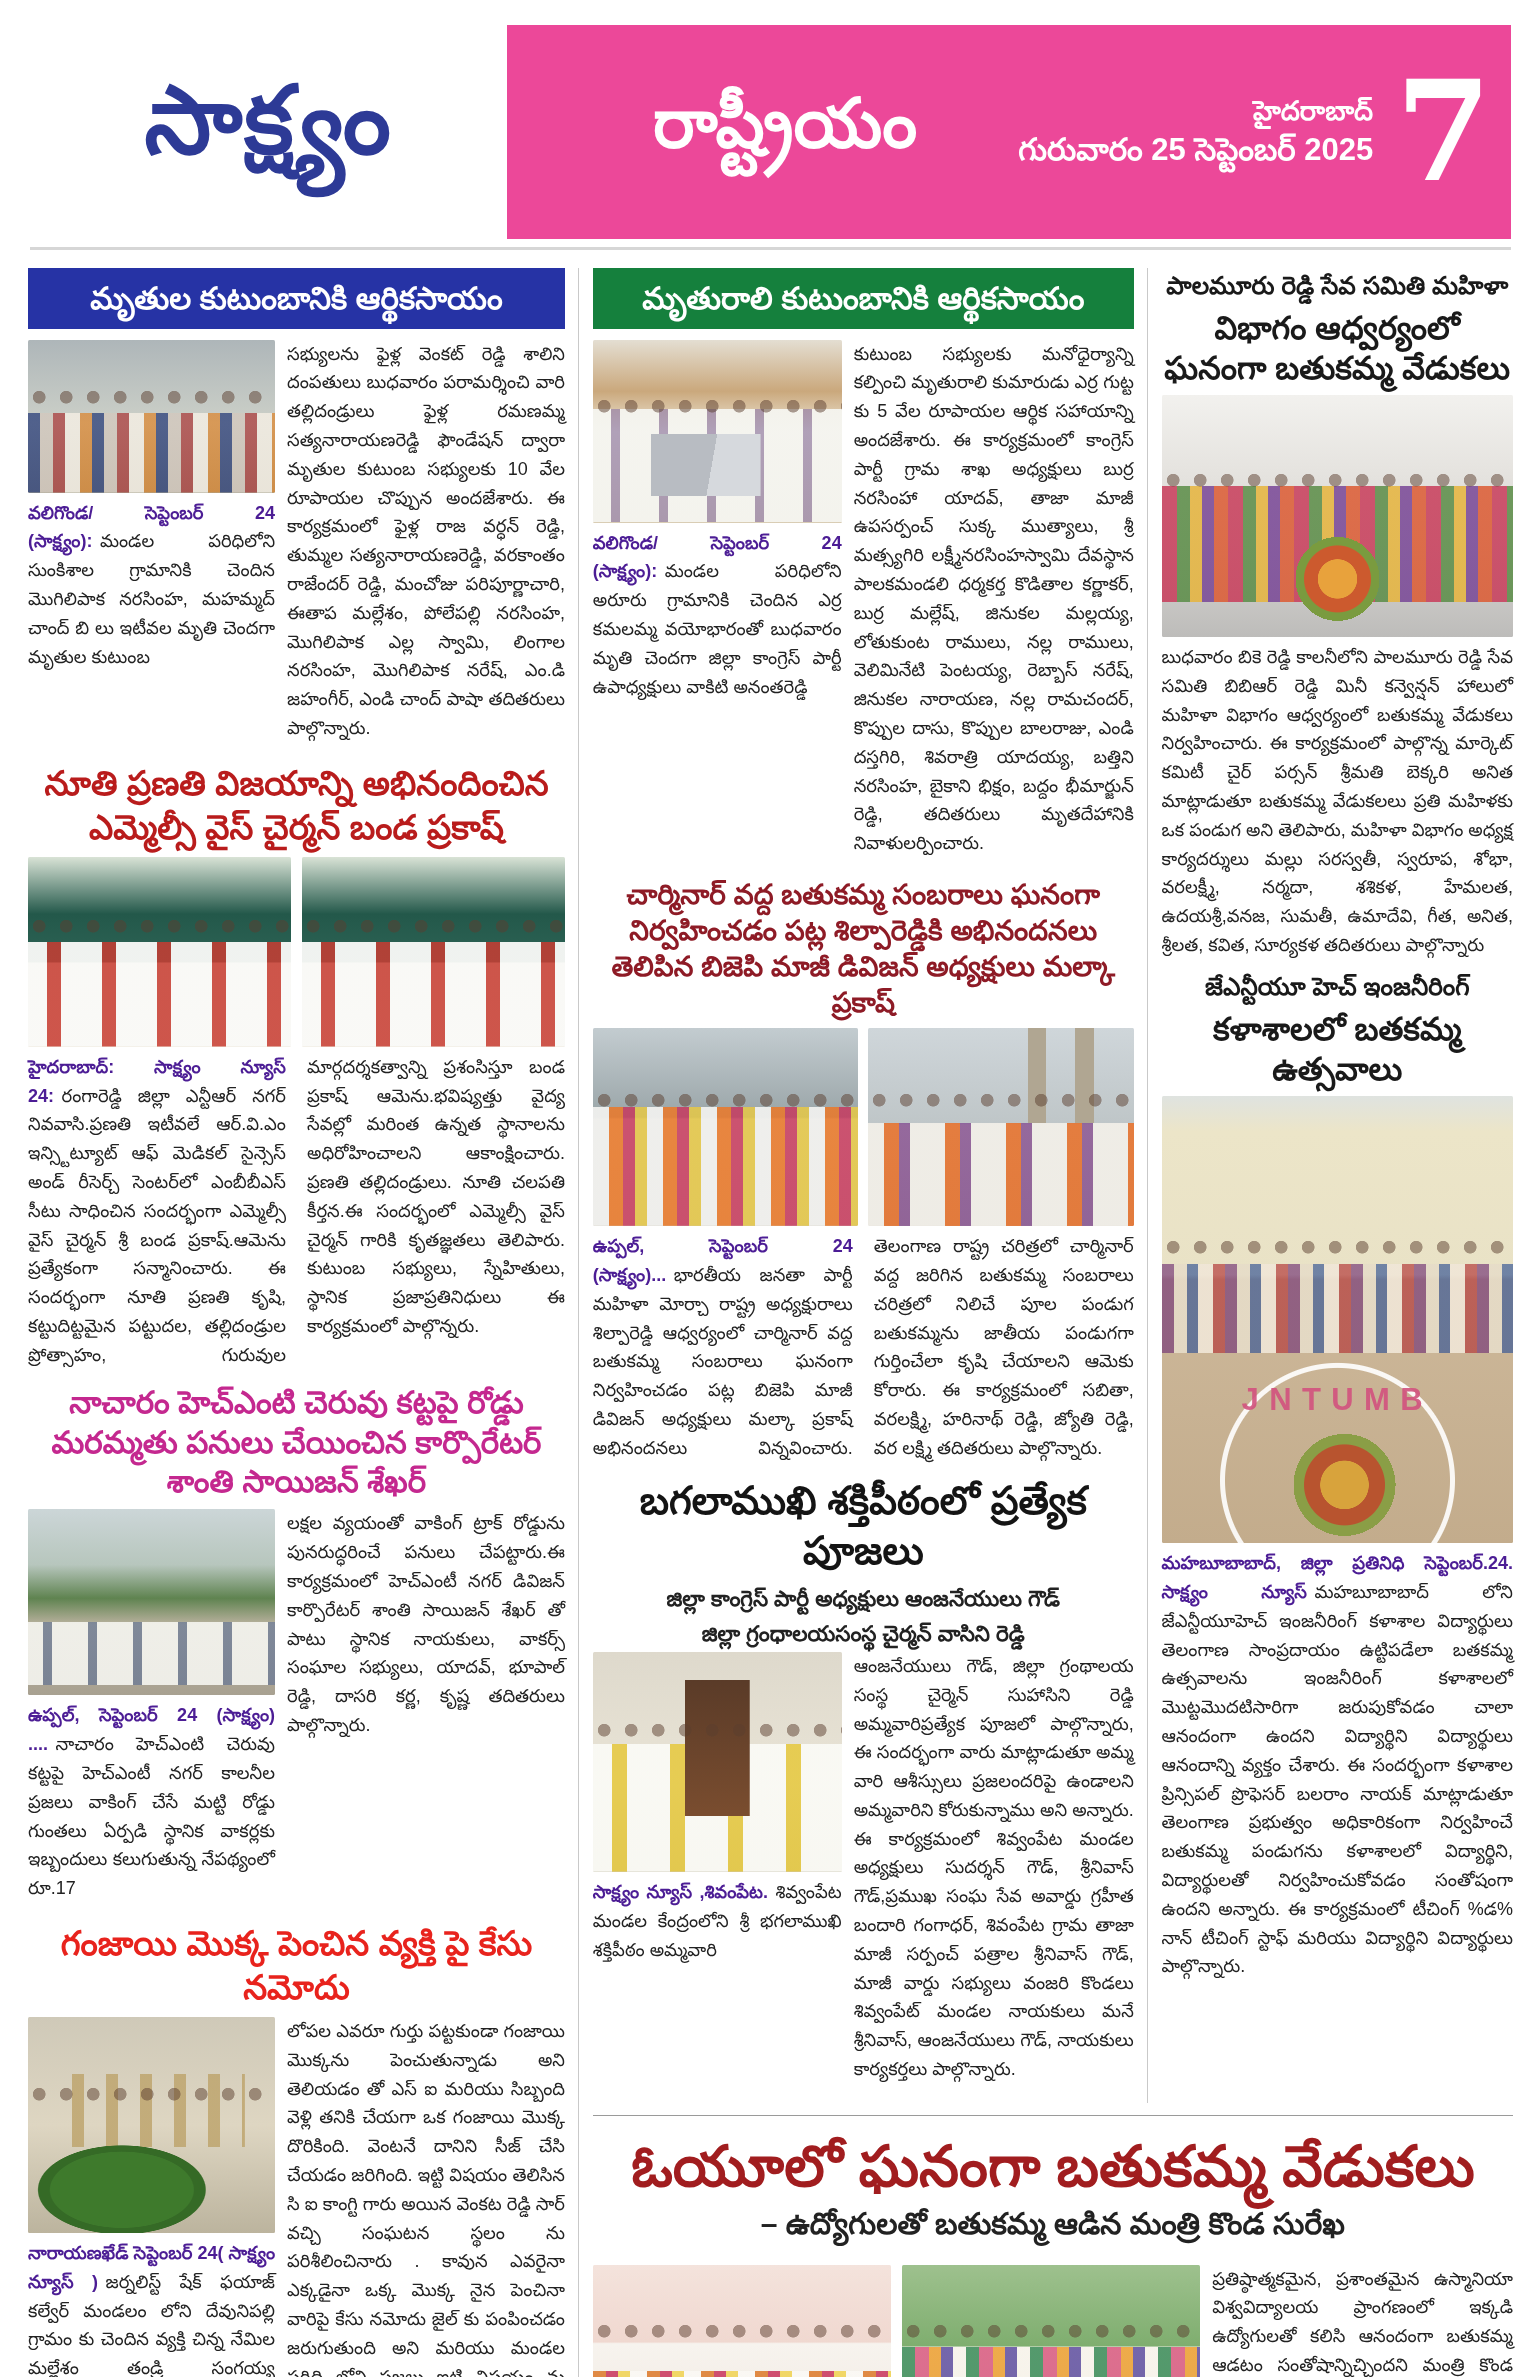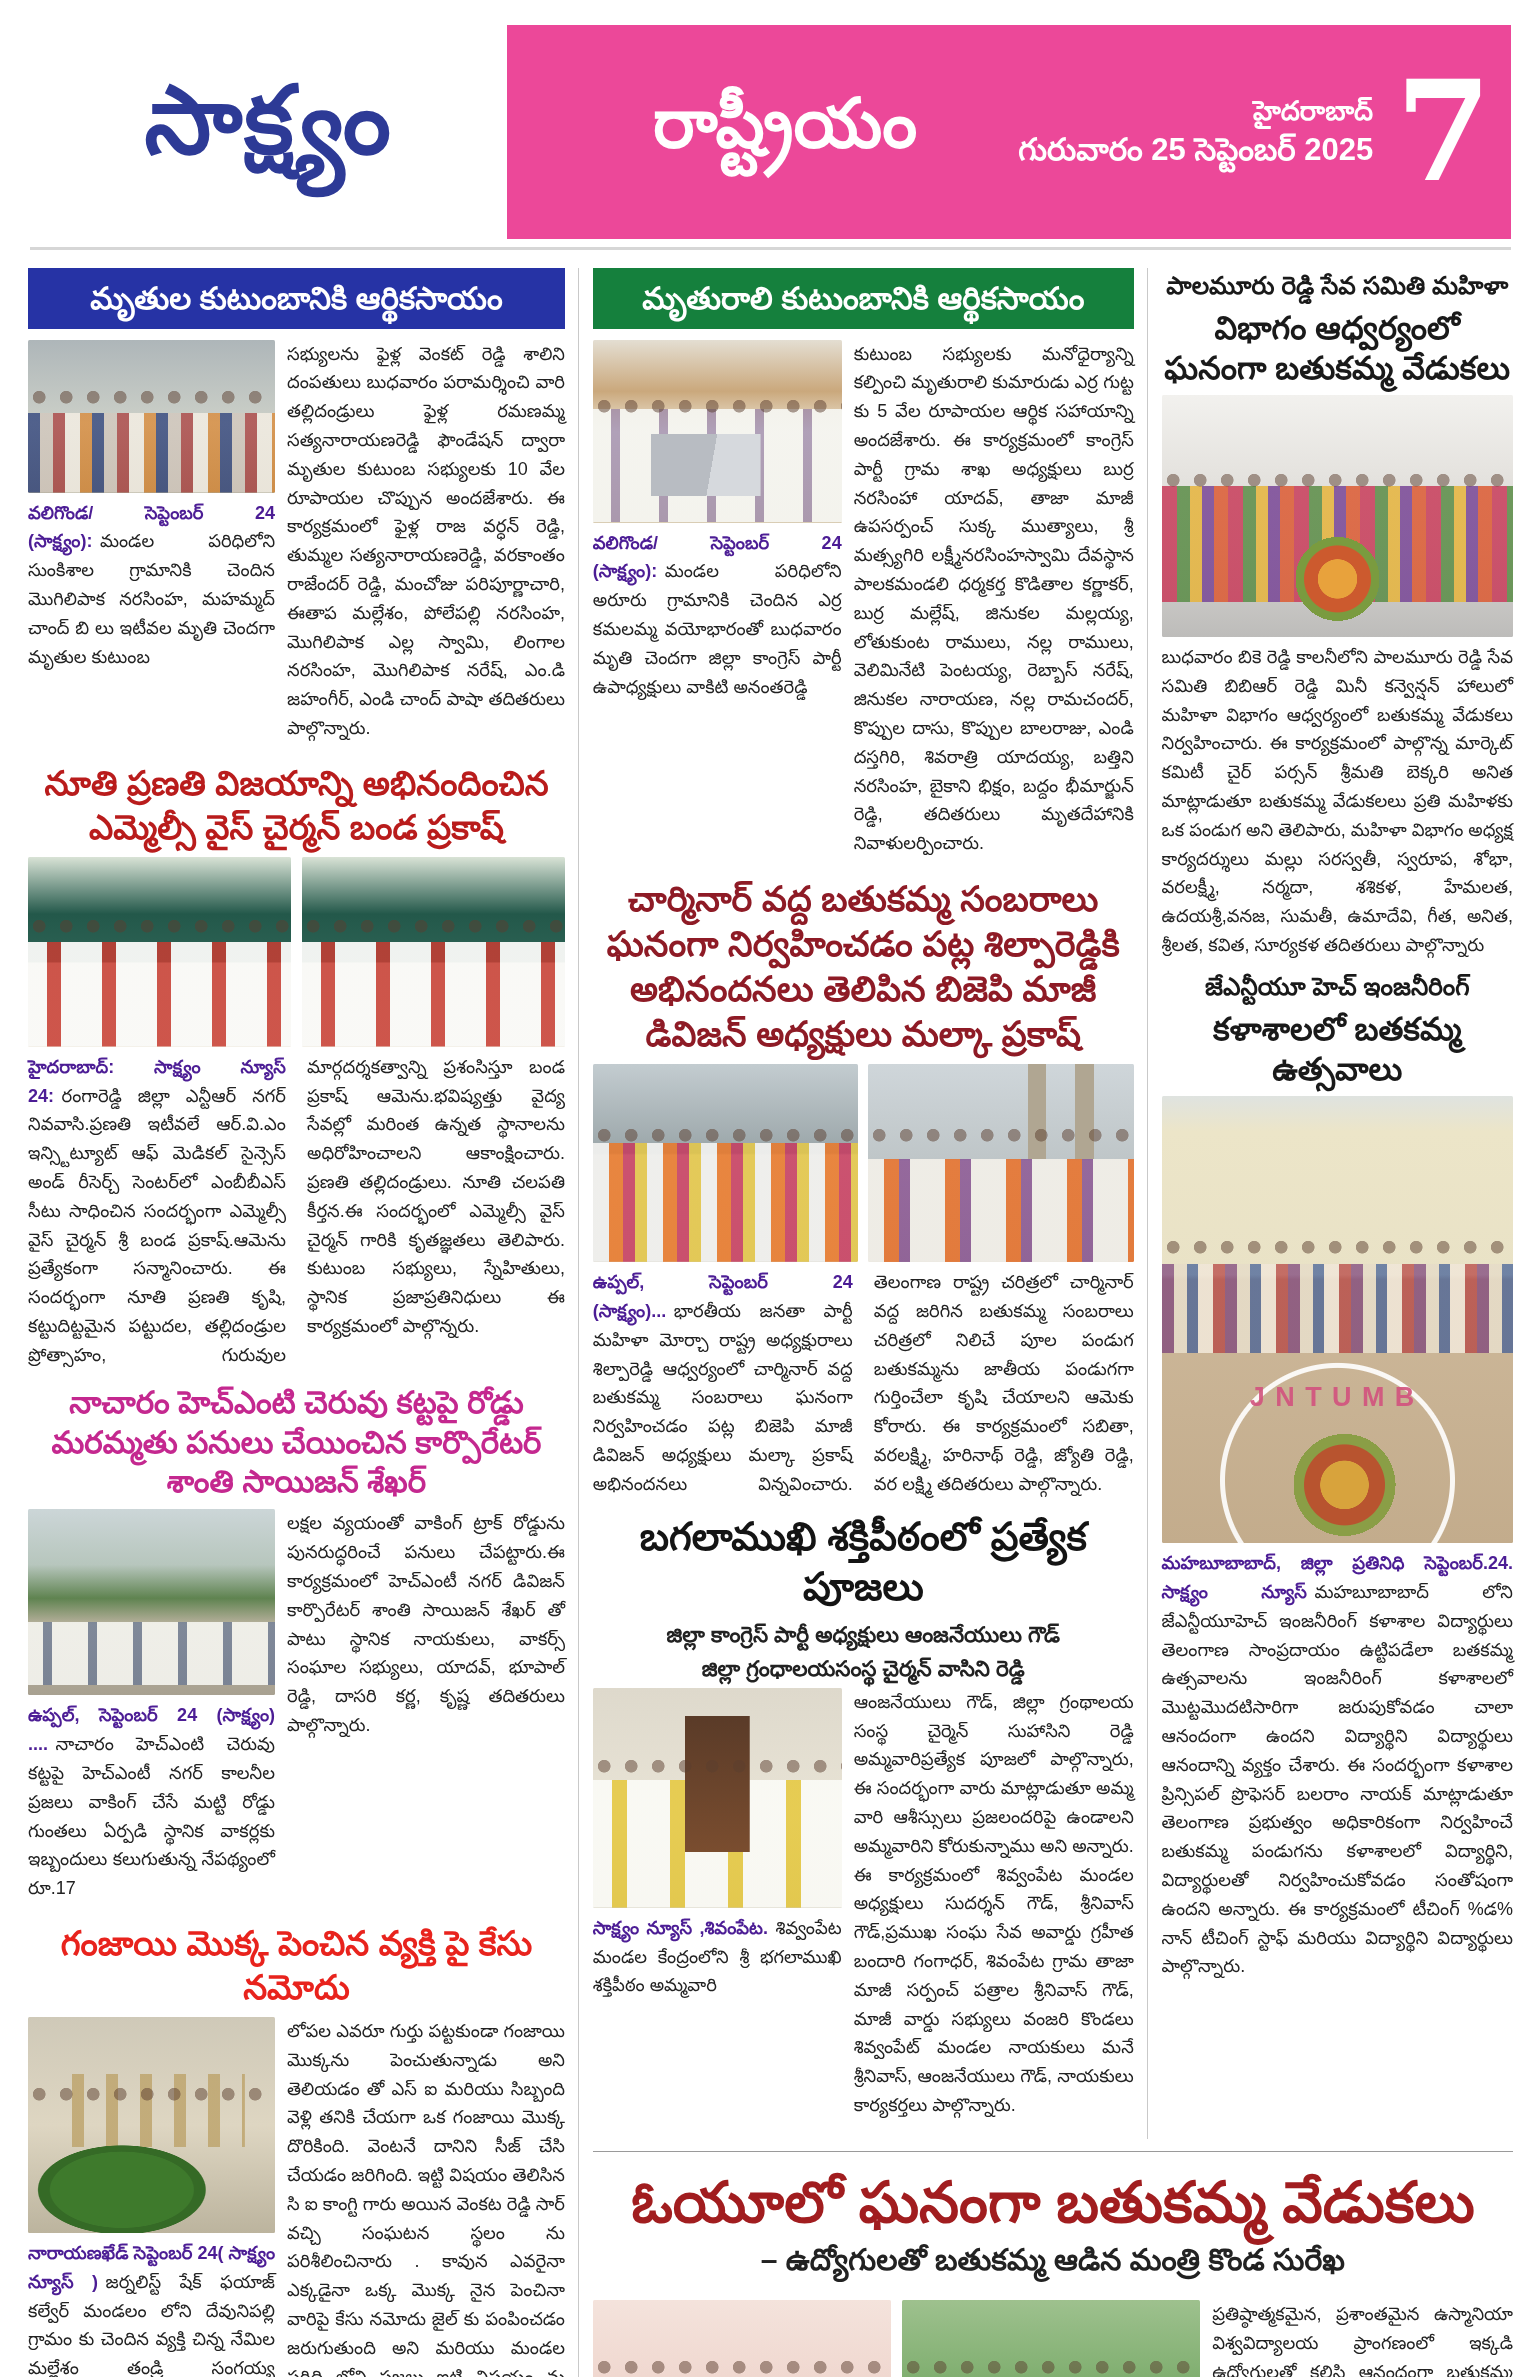--- a/index.html
+++ b/index.html
@@ -28,21 +28,21 @@
   .body-text{font-size:18px;line-height:1.6;text-align:justify;margin:6px 0;}
   .two-col{column-count:2;column-gap:21px;}
   .dateline{color:#4c1d95;font-weight:bold;margin-right:7.5px;}
   .hl{font-weight:bold;text-align:center;line-height:1.28;margin:7.5px 3px;}
   .hl-banner{color:#fff;font-weight:bold;text-align:center;padding:12px 7.5px;margin:0 0 11px 0;font-size:31px;line-height:1.2;}
   .bg-blue{background:#2633a5;}
   .bg-rose{background:#15803d;}
   .c-orange{color:#b91c1c;font-size:34px;}
   .c-magenta{color:#c4288f;font-size:31px;}
   .c-red{color:#e8231d;font-size:34px;}
-  .c-maroon{color:#8e1b26;font-size:35px;}
+  .c-maroon{color:#8e1b26;font-size:28px;}
   .c-black{color:#141414;font-size:39px;}
   .m3-sub{text-align:center;font-size:21.6px;font-weight:bold;color:#222;margin:3px 0;line-height:1.45;}
   .r-head1{text-align:center;font-size:24.6px;font-weight:bold;color:#1a1a1a;margin:4.5px 0 0 0;}
   .r-head2{text-align:center;font-size:32px;font-weight:bold;color:#1a1a1a;margin:1.5px 0 7.5px 0;line-height:1.25;}
   .ou-title{color:#a11d1f;font-size:57px;margin:4.5px 0 0 0;}
   .ou-sub{text-align:center;font-size:30px;font-weight:bold;color:#222;margin:4.5px 0 10.4px 0;}
   
   article{margin-bottom:13.4px;}
   .split{display:flex;gap:12px;}
   .leftstack{width:46%;flex:none;}
@@ -85,21 +85,21 @@
   .ph-r1{height:242px;width:100%;background:
      radial-gradient(circle at 50% 76%,#e8a23c 0 19.4px,#cc5a2e 20px 33px,#7a9b3f 34px 42px,transparent 42px),
      repeating-linear-gradient(90deg,rgba(200,60,90,.85) 0 15px,rgba(90,140,70,.85) 15px 28px,rgba(230,180,60,.85) 28px 40px,rgba(120,70,150,.85) 40px 52px,rgba(220,90,50,.85) 52px 66px) 0 72%/100% 48% no-repeat,
      linear-gradient(180deg,#f2f1ee 0,#e6e4e0 30%,#d8d6d2 62%,#bdbcba 100%);}
   .ph-r2{height:447px;width:100%;background:
      radial-gradient(circle at 52% 87%,#d8a33c 0 24px,#b8542f 24.6px 40px,#8a9e46 41px 51px,transparent 51px),
      radial-gradient(circle at 50% 86%,transparent 0 112px,rgba(255,255,255,.9) 113px 117px,transparent 118px),
      repeating-linear-gradient(90deg,rgba(120,60,120,.7) 0 12px,rgba(230,220,200,.9) 12px 25px,rgba(60,90,150,.7) 25px 36px,rgba(240,230,215,.9) 36px 51px,rgba(180,60,60,.7) 51px 63px) 0 47%/100% 20% no-repeat,
      linear-gradient(180deg,#dfe3e0 0,#ece5c8 8%,#e9e2c6 40%,#cdb89a 41%,#c3ac8c 100%);}
   .ph-r2 .ground-text{position:absolute;left:50%;top:64%;transform:translateX(-50%);
-     color:#d2527e;font-size:27px;font-weight:bold;letter-spacing:10.4px;opacity:.9;}
+     color:#d2527e;font-size:31px;font-weight:bold;letter-spacing:10.4px;opacity:.9;}
   .ph-oua{height:183px;background:
      repeating-linear-gradient(90deg,rgba(220,120,40,.85) 0 13.4px,rgba(200,50,90,.85) 13.4px 25px,rgba(240,210,80,.85) 25px 37px,rgba(250,248,244,.95) 37px 54px) 0 100%/100% 42% no-repeat,
      linear-gradient(180deg,#f4e3dc 0,#f0d8d0 42%,#f7f3ee 43%,#efe9e0 100%);}
   .ph-oub{height:183px;background:
      repeating-linear-gradient(90deg,rgba(60,140,90,.85) 0 13.4px,rgba(220,90,130,.85) 13.4px 27px,rgba(240,160,50,.85) 27px 39px,rgba(90,70,160,.8) 39px 51px,rgba(250,245,238,.9) 51px 64px) 0 100%/100% 55% no-repeat,
      linear-gradient(180deg,#9ec18e 0,#7fae6f 44%,#dfe8d8 45%,#cfd8c0 100%);}
 </style>
 </head>
 <body>
 

